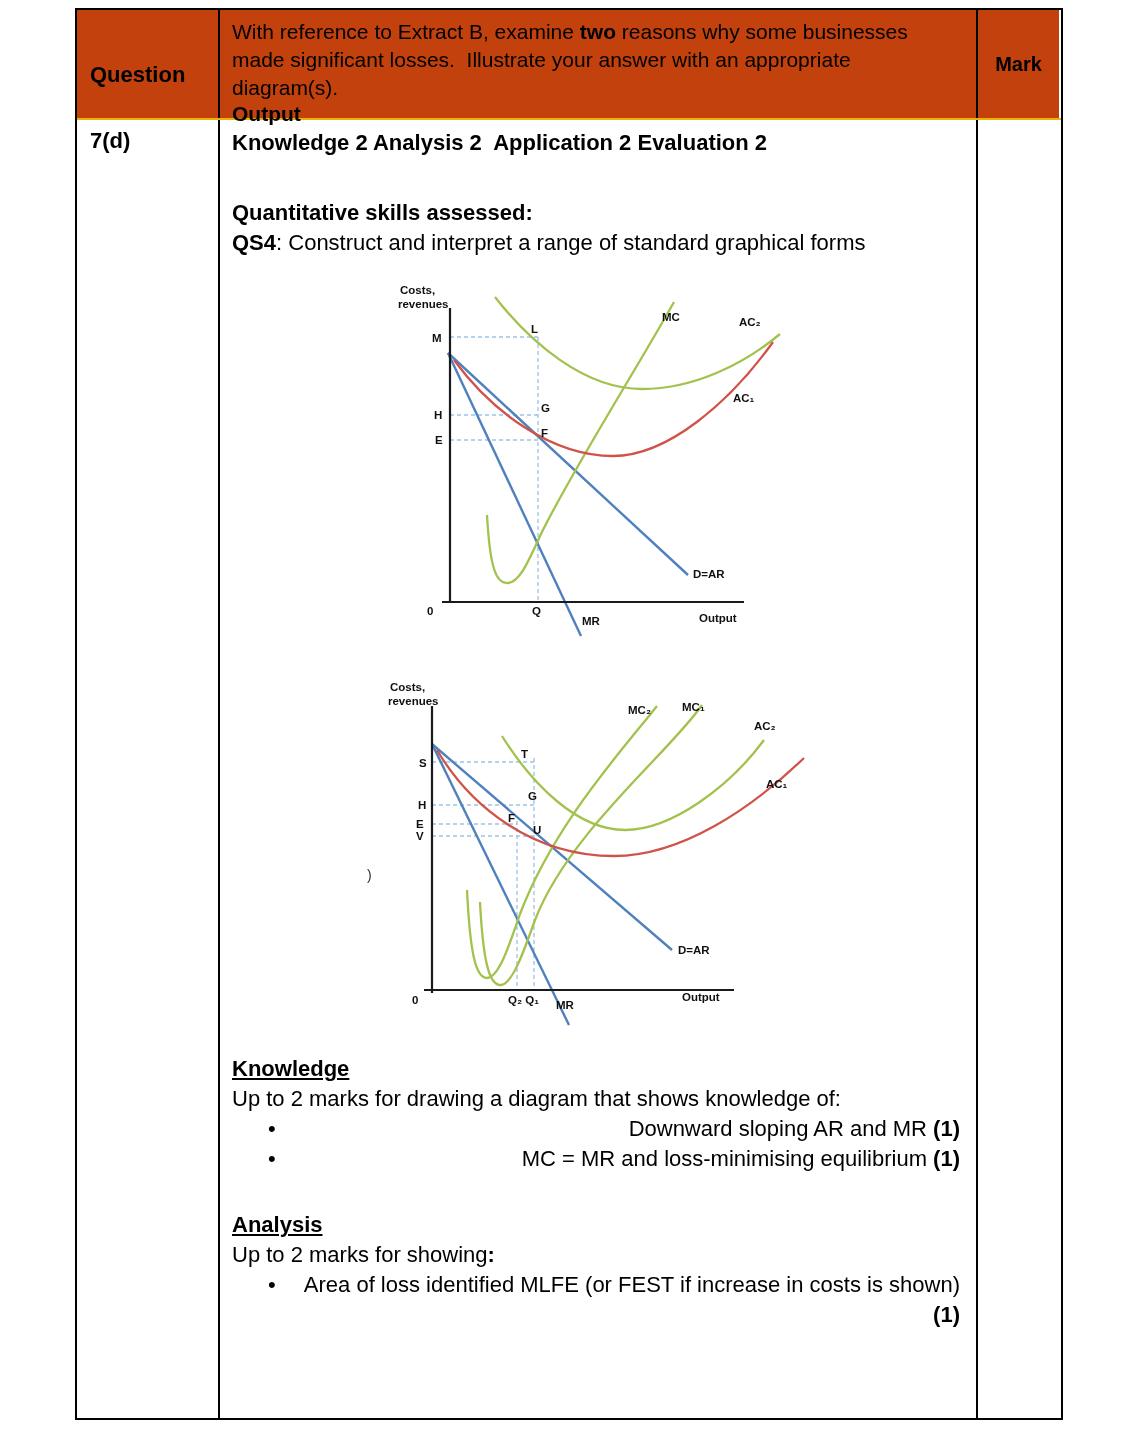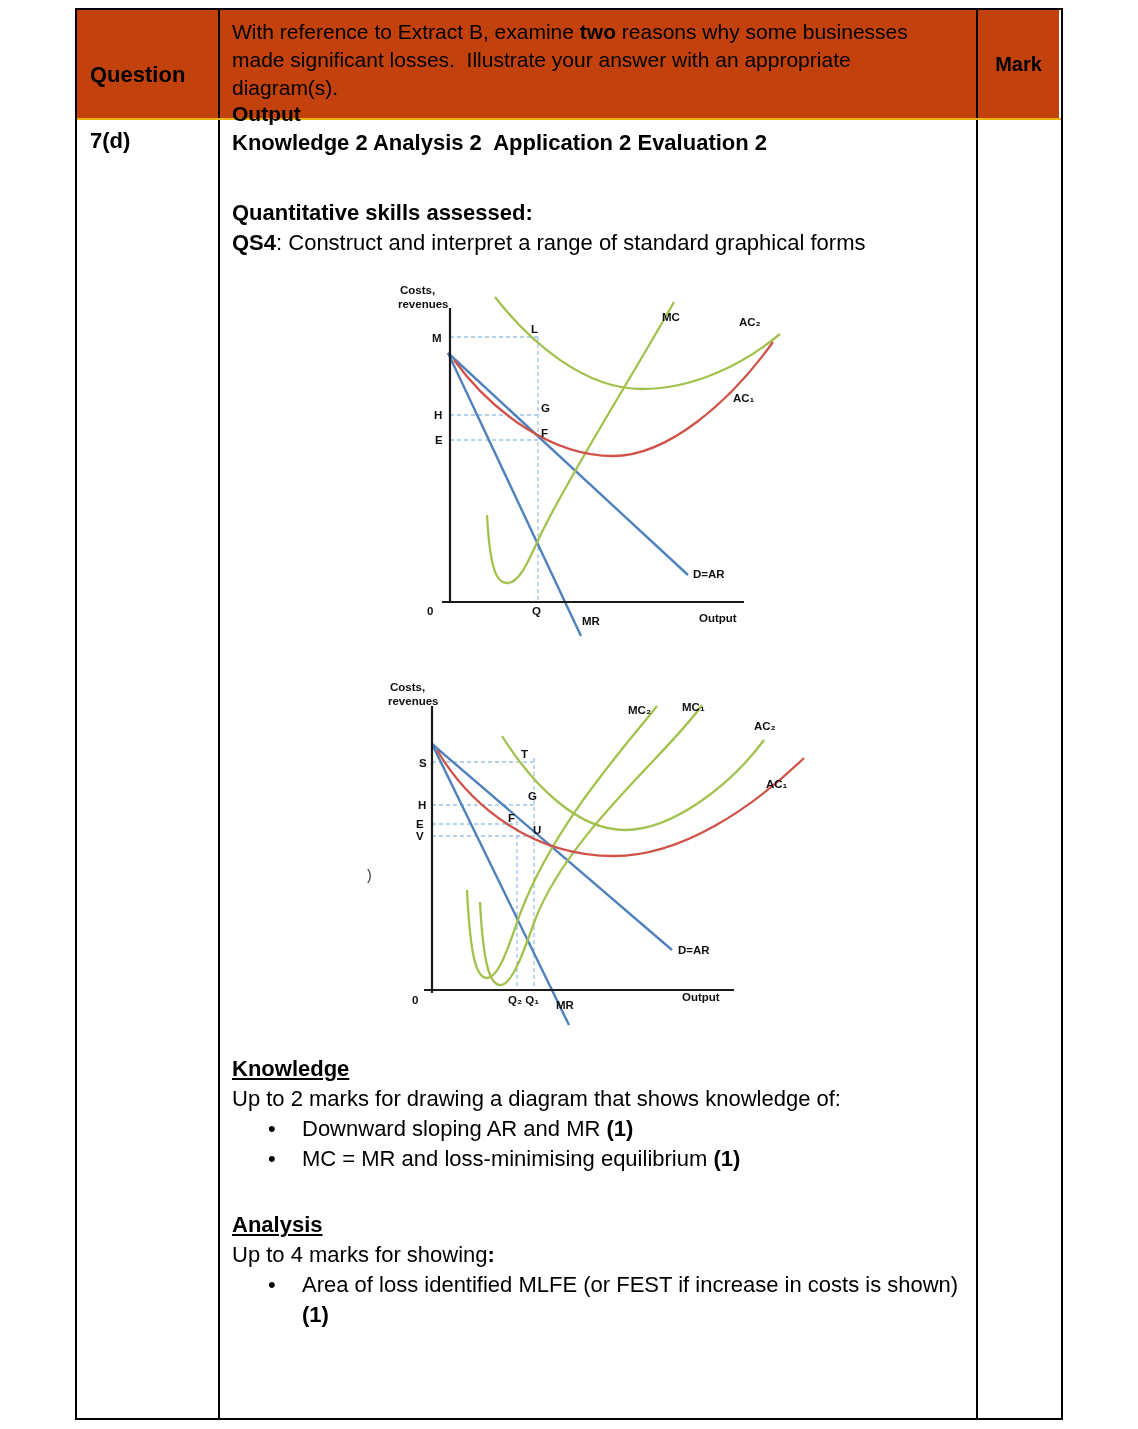--- a/index.html
+++ b/index.html
@@ -31,21 +31,21 @@
 
   .diag1 { margin:22px 0 0 160px; width:395px; height:362px; }
   .diag2 { margin:28px 0 0 130px; width:450px; height:356px; }
 
   .section-head { font-weight:700;text-decoration:underline; }
   .k-head { margin-top:12px; }
   .a-head { margin-top:36px; }
   .bullet { display:flex; padding-left:36px; }
   .bullet .dot { width:34px; flex:none; }
   .bullet .dot::before { content:"\2022"; font-size:22px; }
-  .bullet .btext { flex:1; white-space:pre-wrap; }
+  .bullet .btext { flex:1; white-space:pre-wrap;text-align:right; }
   b { font-weight:700; }
 
   .dl { font-family:"Liberation Sans", sans-serif; font-size:11.5px; font-weight:700; fill:#101010; }
   .dl-stray { font-family:"Liberation Sans", sans-serif; font-size:14px; font-weight:400; fill:#333; }
 </style>
 </head>
 <body>
 
 <div class="doc-table">
 
@@ -157,21 +157,21 @@
           <span class="dot"></span>
           <span class="btext"><span>Downward sloping AR and MR </span><b>(1)</b></span>
         </div>
         <div class="bullet">
           <span class="dot"></span>
           <span class="btext"><span>MC = MR and loss-minimising equilibrium </span><b>(1)</b></span>
         </div>
 
         
         <div class="section-head a-head">Analysis</div>
-        <div><span>Up to 4 marks for showing</span><b>:</b></div>
+        <div><span>Up to 2 marks for showing</span><b>:</b></div>
         <div class="bullet">
           <span class="dot"></span>
           <span class="btext"><span>Area of loss identified MLFE (or FEST if increase in costs is shown) </span><b>(1)</b></span>
         </div>
 
       </div>
     </div>
 
     <div class="cell col-m"></div>
   </div>

